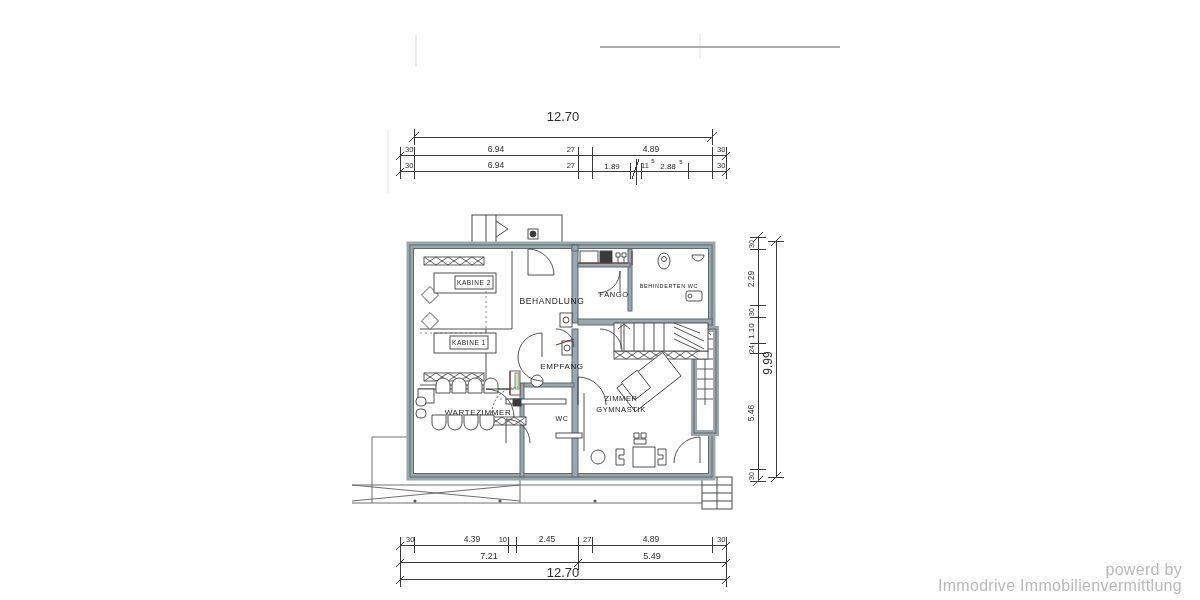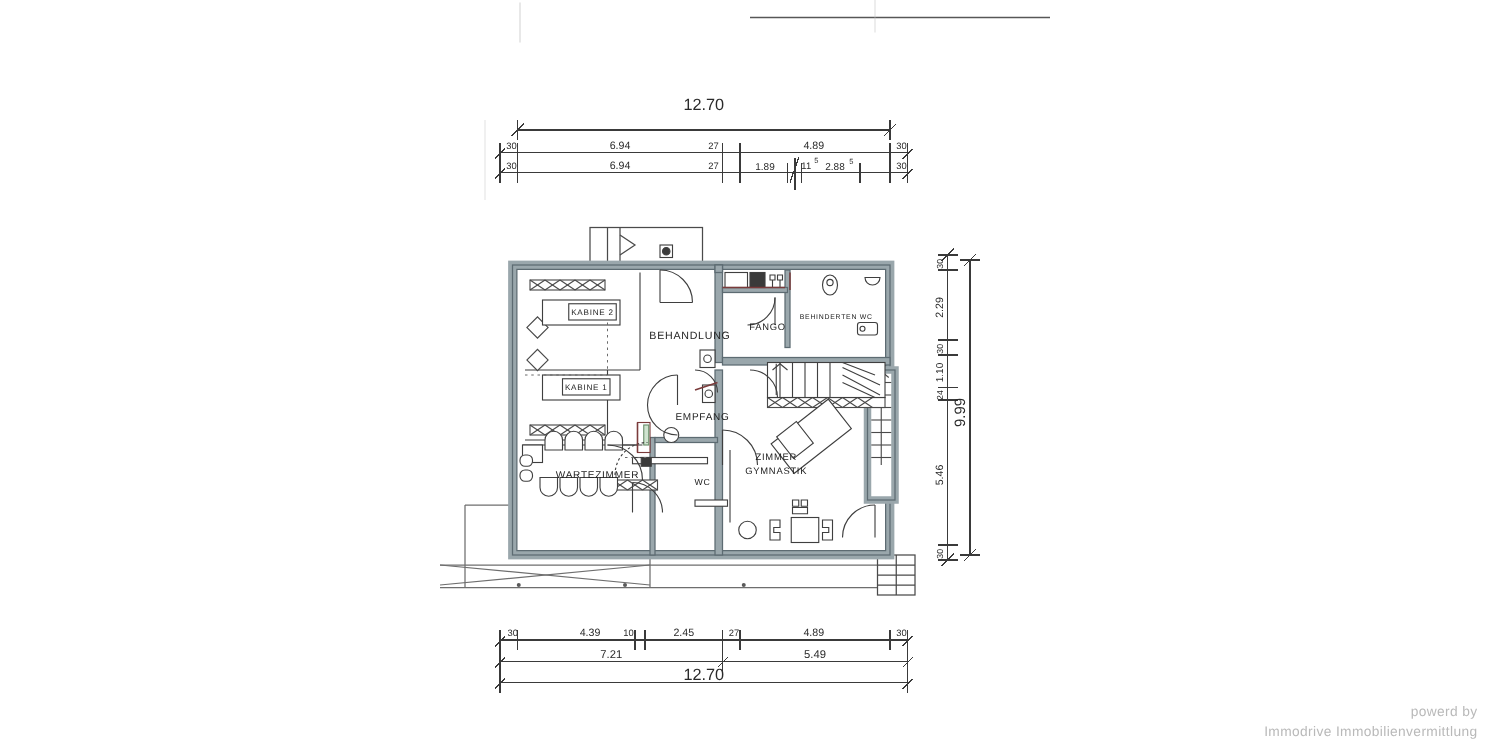--- a/index.html
+++ b/index.html
@@ -1,25 +1,25 @@
 <!DOCTYPE html>
 <html><head>
 <meta charset="utf-8">
 <style>
   html,body{margin:0;padding:0;background:#ffffff;}
   body{
     width:1200px;height:600px;overflow:hidden;position:relative;
     font-family:"Liberation Sans", sans-serif;
     color:#1b1b1b;
   }
-  #plan-root{position:absolute;inset:0;}
+  #plan-root{position:absolute;inset:0;margin-top:33px;}
   svg{display:block;}
   .wm{
     position:absolute;right:18px;bottom:6px;text-align:right;
-    color:#b9b9b9;font-size:11px;line-height:16px;letter-spacing:.3px;
+    color:#b9b9b9;font-size:16px;line-height:16px;letter-spacing:.3px;
     font-family:"Liberation Sans", sans-serif;
   }
 </style>
 </head>
 <body>
 
 <div id="plan-root">
   <svg width="1200" height="600" viewBox="0 0 1200 600">
 
     <g>

